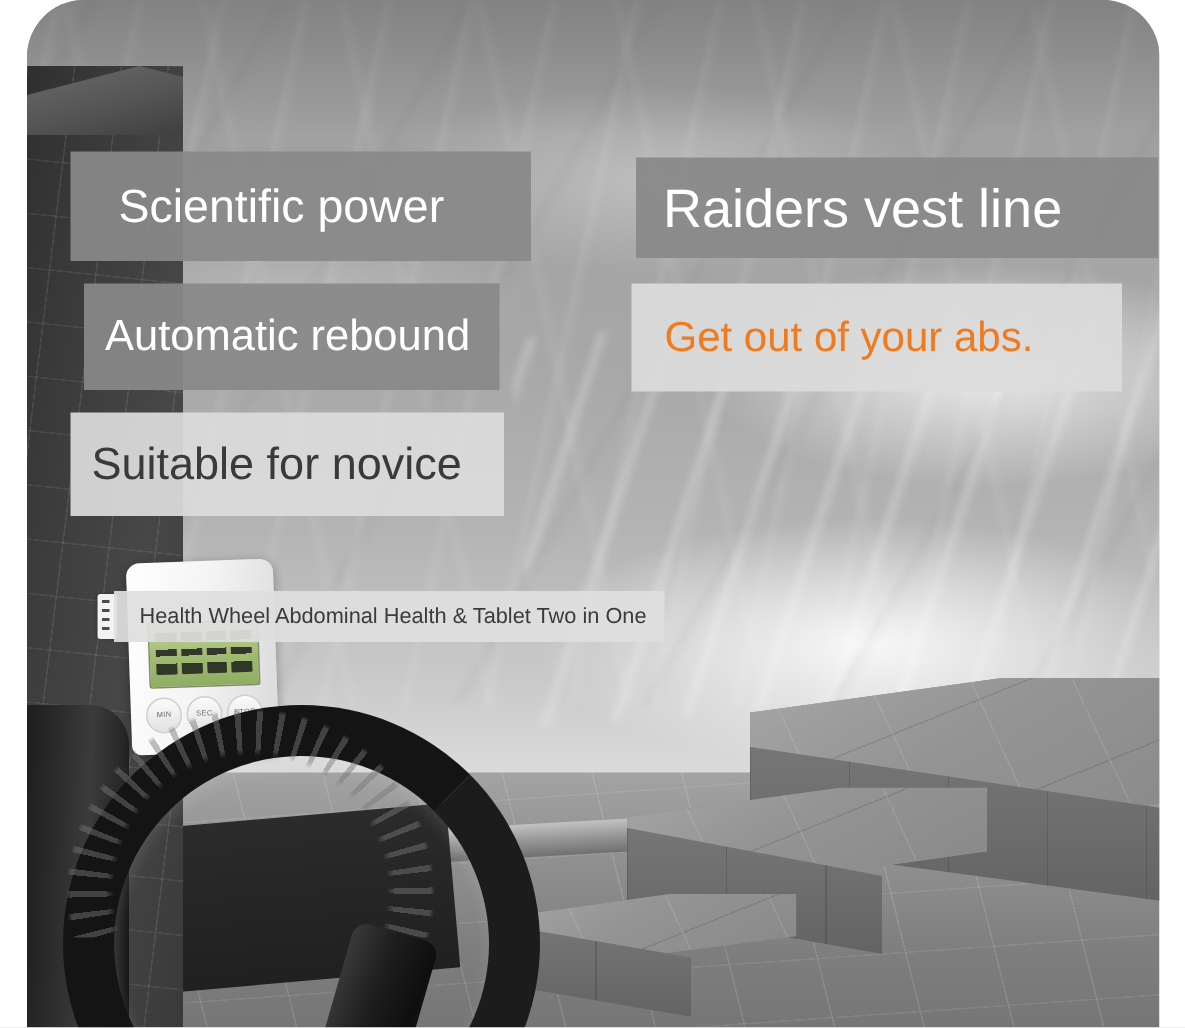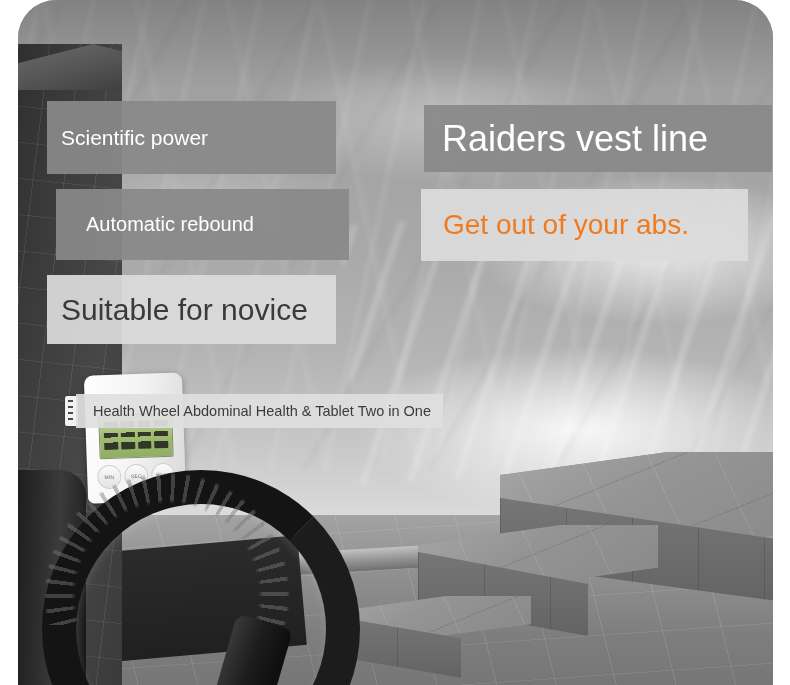--- a/index.html
+++ b/index.html
@@ -290,28 +290,28 @@
     color: #ffffff;
   }
   .cap-light {
     background: rgba(219,219,219,0.93);
     color: #3a3a3a;
   }
 
   #cap-scientific {
     left: 29px; top: 101px;
     width: 275px; height: 73px;
-    padding-left: 14px;
-    font-size: 21px;
+    padding-left: 32px;
+    font-size: 31px;
   }
   #cap-rebound {
     left: 38px; top: 189px;
     width: 263px; height: 71px;
-    padding-left: 30px;
-    font-size: 20px;
+    padding-left: 14px;
+    font-size: 29px;
   }
   #cap-novice {
     left: 29px; top: 275px;
     width: 275px; height: 69px;
     padding-left: 14px;
     font-size: 30px;
   }
   #cap-raiders {
     left: 406px; top: 105px;
     width: 330px; height: 67px;

